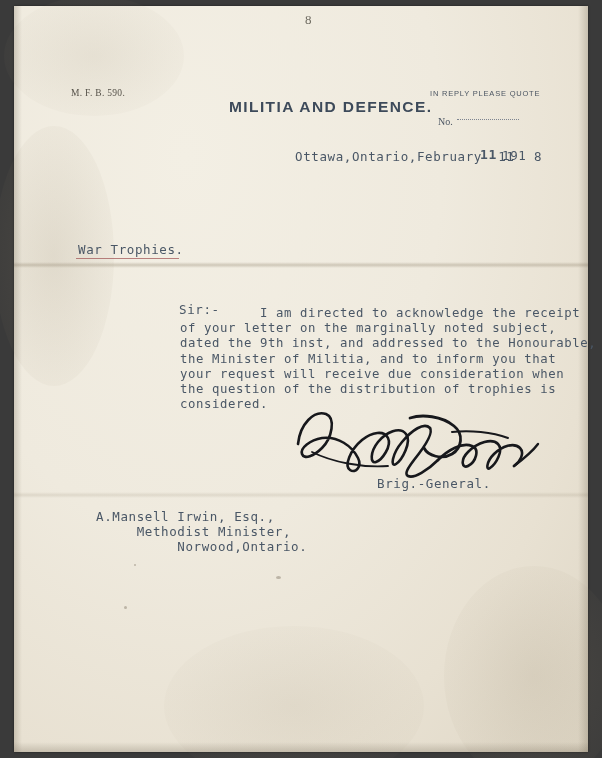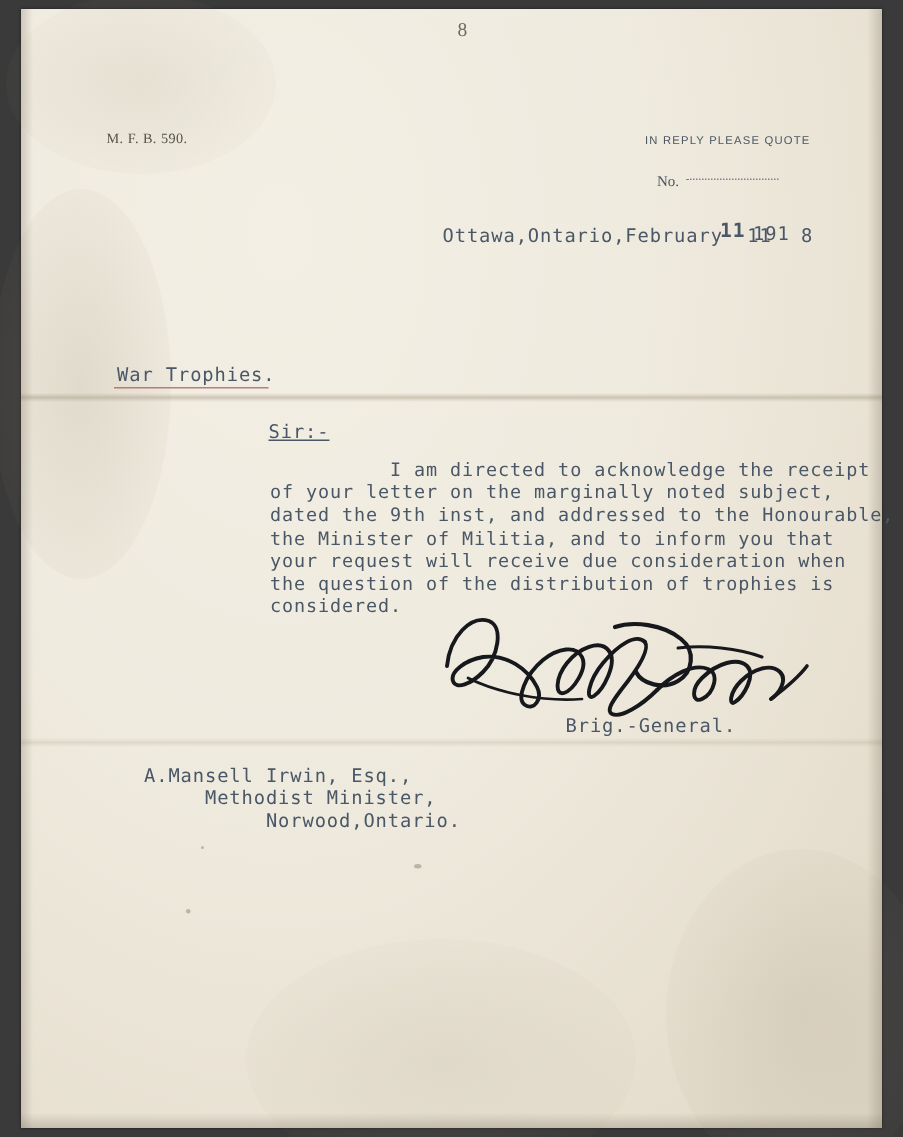--- a/index.html
+++ b/index.html
@@ -163,23 +163,22 @@
     top: 252px;
     width: 103px;
     height: 1px;
     background: #a35a5a;
     opacity: 0.75;
   }
 
   #salutation {
     position: absolute;
     left: 165px;
-    top: 274px;
-    font-size: 12.5px;
-    text-decoration: underline;
+    top: 296px;
+    font-size: 12.5px;
   }
 
   #body {
     position: absolute;
     left: 166px;
     top: 300px;
     font-size: 12.3px;
     line-height: 15.2px;
   }
 
@@ -231,20 +230,21 @@
     <div class="edge-dark" style="left:0;bottom:0;width:100%;height:10px;background:linear-gradient(to top,rgba(120,110,92,0.3),rgba(120,110,92,0));"></div>
 
     <div class="speck" style="left:110px;top:600px;width:3px;height:3px;"></div>
     <div class="speck" style="left:262px;top:570px;width:5px;height:3px;"></div>
     <div class="speck" style="left:120px;top:558px;width:2px;height:2px;"></div>
 
     <div id="archive-num">8</div>
 
     <div id="form-code">M. F. B. 590.</div>
 
+    <div id="letterhead">MILITIA AND DEFENCE.</div>
 
     <div id="reply-quote">IN REPLY PLEASE QUOTE</div>
     <div id="no-label">No.</div>
     <div id="no-dots"></div>
 
     <div id="dateline" class="tw">Ottawa,Ontario,February  11</div>
     <div id="date-day" class="tw">11</div>
     <div id="date-year-a" class="tw">191</div>
     <div id="date-year-b" class="tw">8</div>
 

